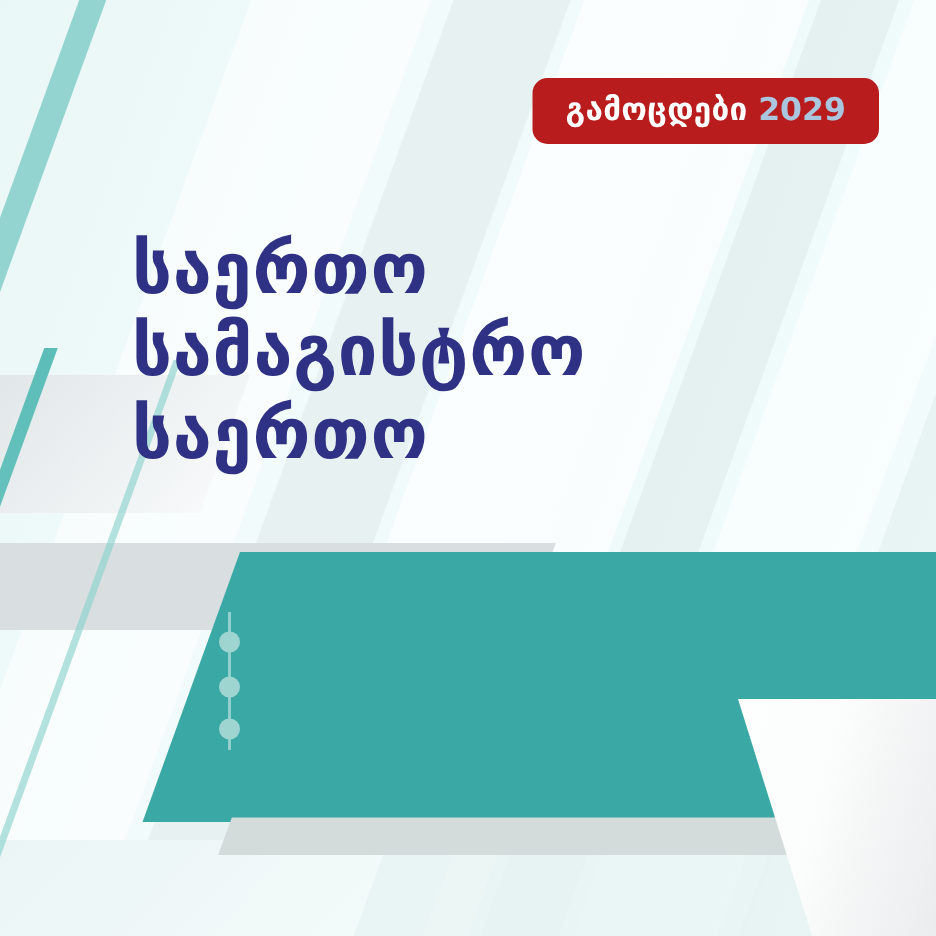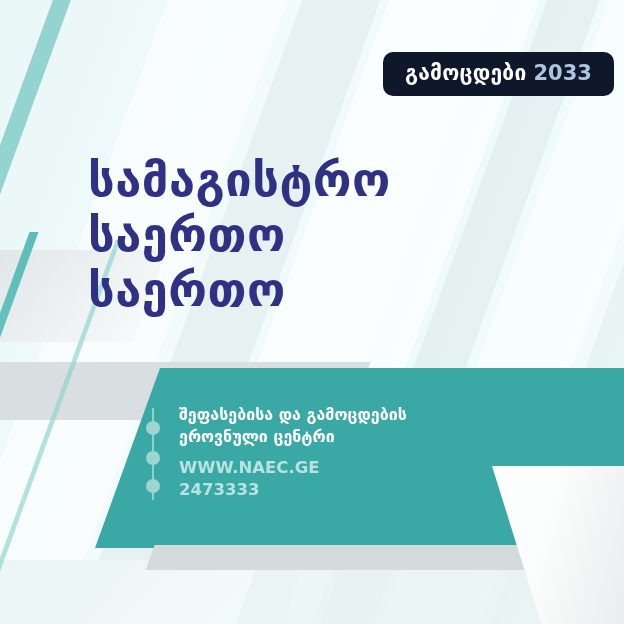--- a/index.html
+++ b/index.html
@@ -140,23 +140,23 @@
     top: 466px;
     width: 170px;
     height: 160px;
     background: linear-gradient(105deg, #ffffff 0%, #fbfcfc 45%, #e7eaeb 100%);
     clip-path: polygon(22px 0, 170px 0, 170px 160px, 72px 160px);
   }
 
   
   .badge {
     position: absolute;
-    left: 383px;
+    left: 355px;
     top: 52px;
-    background: #0f172a;
+    background: #b91c1c;
     border-radius: 10px;
     padding: 11px 22px 12px 22px;
     display: flex;
     align-items: baseline;
     gap: 7px;
     white-space: nowrap;
   }
   .badge-label {
     color: #ffffff;
     font-size: 21px;
@@ -258,39 +258,31 @@
 
   <div class="teal-band"></div>
   <div class="shape gray-band-bottom"></div>
   <div class="teal-edge-stripe"></div>
   <div class="teal-diag-line"></div>
   <div class="teal-diag-line-2"></div>
   <div class="white-trap"></div>
 
   <div class="badge">
     <span class="badge-label">გამოცდები</span>
-    <span class="badge-year">2033</span>
+    <span class="badge-year">2029</span>
   </div>
 
   <div class="title">
+    <span class="title-line">საერთო</span>
     <span class="title-line">სამაგისტრო</span>
-    <span class="title-line">საერთო</span>
     <span class="title-line">საერთო</span>
   </div>
 
   <div class="footer">
     <div class="dot-rail">
       <div class="rail-line"></div>
       <div class="rail-dot d1"></div>
       <div class="rail-dot d2"></div>
       <div class="rail-dot d3"></div>
     </div>
-    <div class="footer-text">
-      <div class="org-name">შეფასებისა და გამოცდების</div>
-      <div class="org-name">ეროვნული ცენტრი</div>
-      <div class="contact">
-        <span>WWW.NAEC.GE</span>
-        <span>2473333</span>
-      </div>
-    </div>
   </div>
 
 </div>
 
 </body></html>

